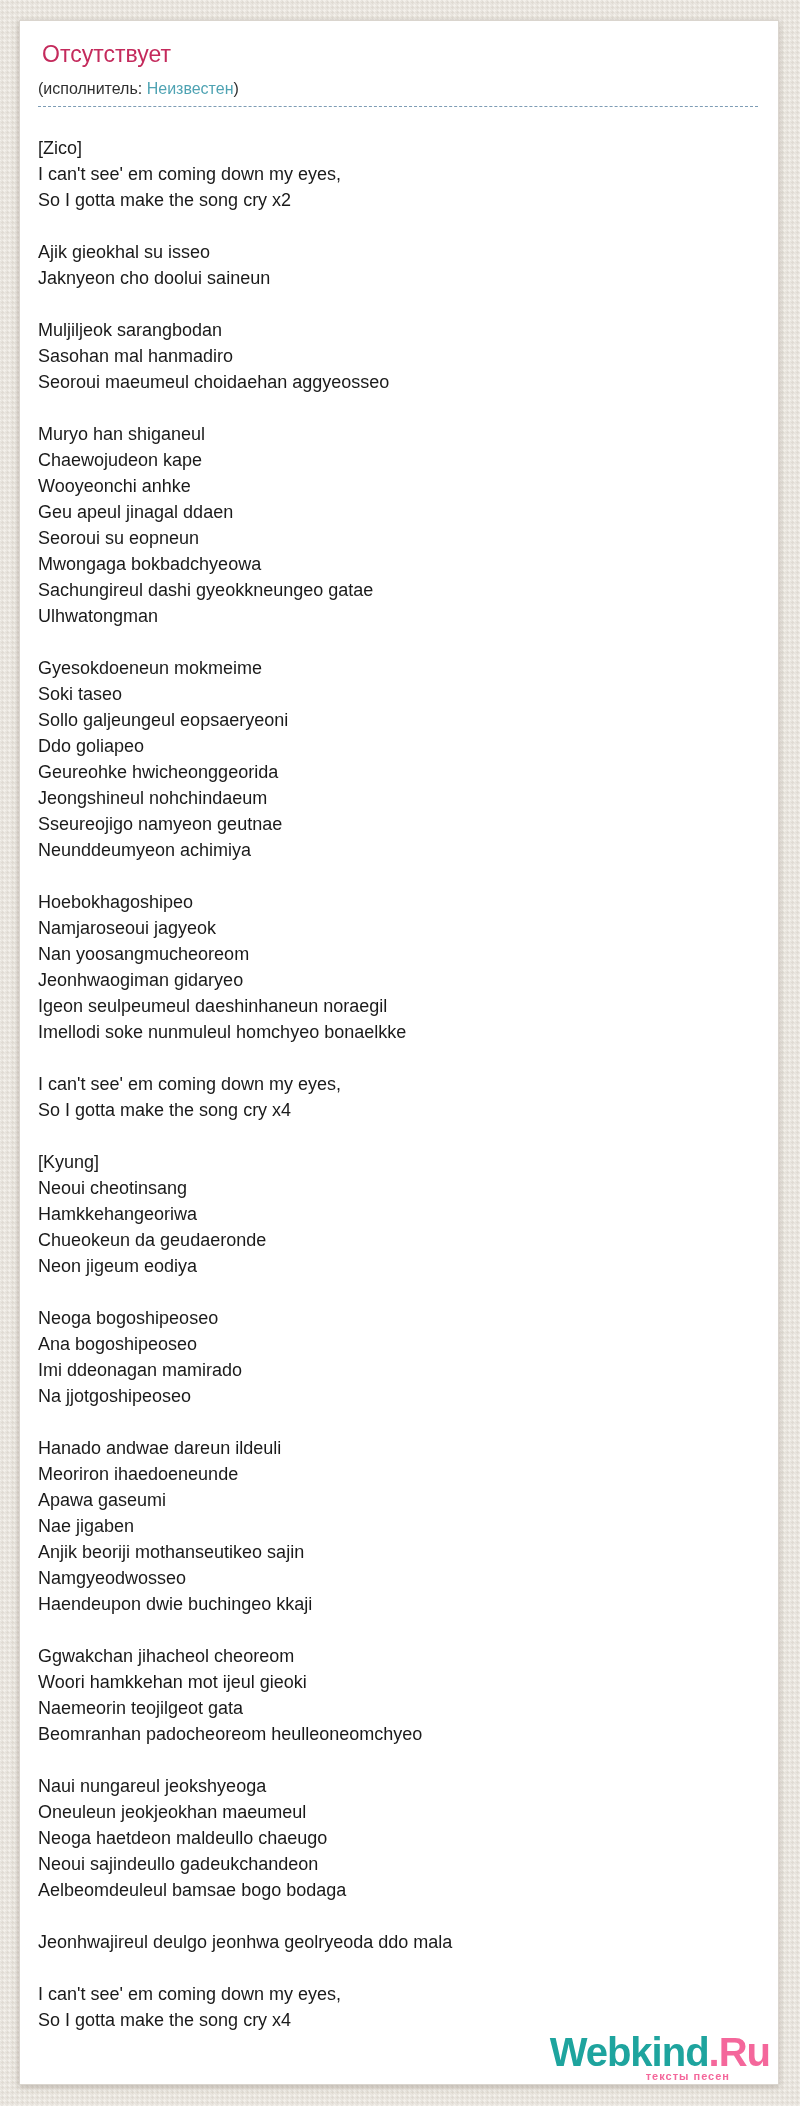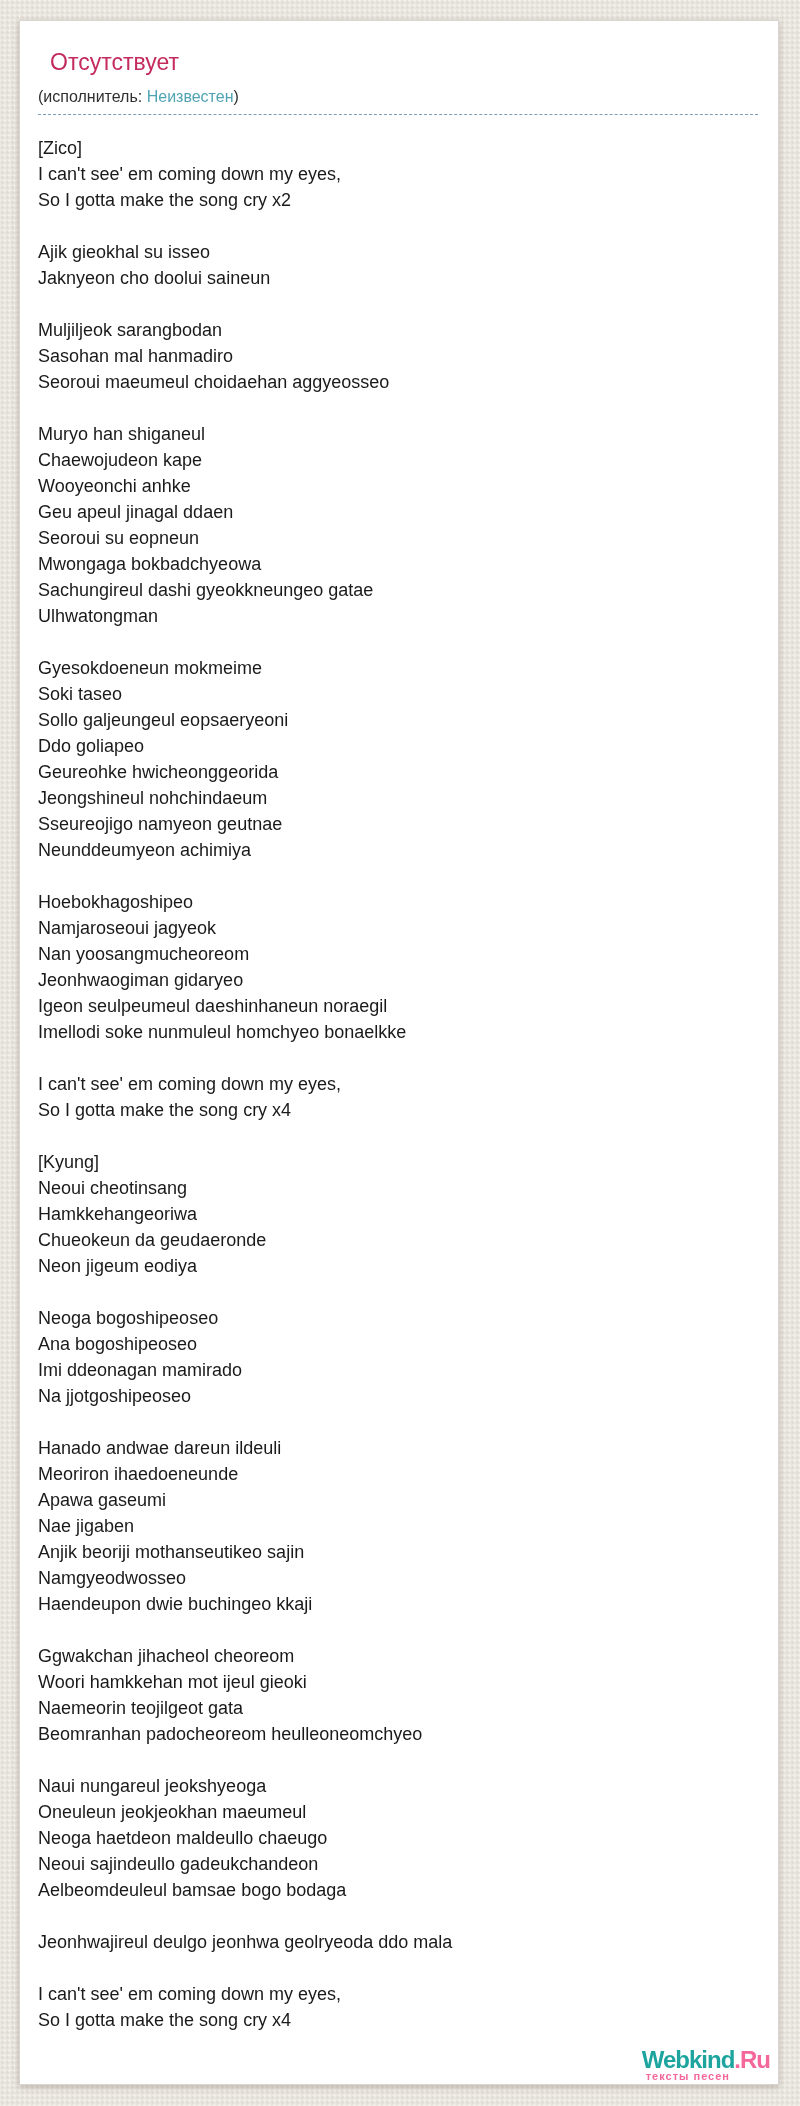--- a/index.html
+++ b/index.html
@@ -38,55 +38,55 @@
   }
   .song-header {
     border-bottom: 1px dashed #7d9cb5;
     padding-bottom: 8px;
   }
   .page-title {
     font-size: 23px;
     line-height: 26px;
     color: #c42a5c;
     font-weight: 400;
-    margin: 12px;
+    margin: 4px;
   }
   .artist-line {
     margin-top: 12px;
     font-size: 16px;
     line-height: 19px;
     color: #2f2f2f;
   }
   .artist-link {
     color: #4fa3b3;
     text-decoration: none;
     cursor: pointer;
   }
   .lyrics-text {
-    margin-top: 20px;
+    margin-top: 28px;
     font-size: 18px;
     line-height: 26px;
     color: #1a1a1a;
   }
   .lyrics-line {
     white-space: pre;
   }
   .site-logo {
     position: absolute;
     right: 8px;
     bottom: 2px;
     text-align: right;
     font-weight: bold;
     line-height: 1;
     cursor: pointer;
     text-decoration: none;
     display: block;
   }
   .logo-main {
-    font-size: 24px;
+    font-size: 40px;
     letter-spacing: -1px;
   }
   .logo-webkind { color: #1ea49e; }
   .logo-ru { color: #f4679b; }
   .logo-tagline {
     font-size: 11px;
     color: #f4679b;
     letter-spacing: 1px;
     margin-top: -1px;
     padding-right: 40px;

